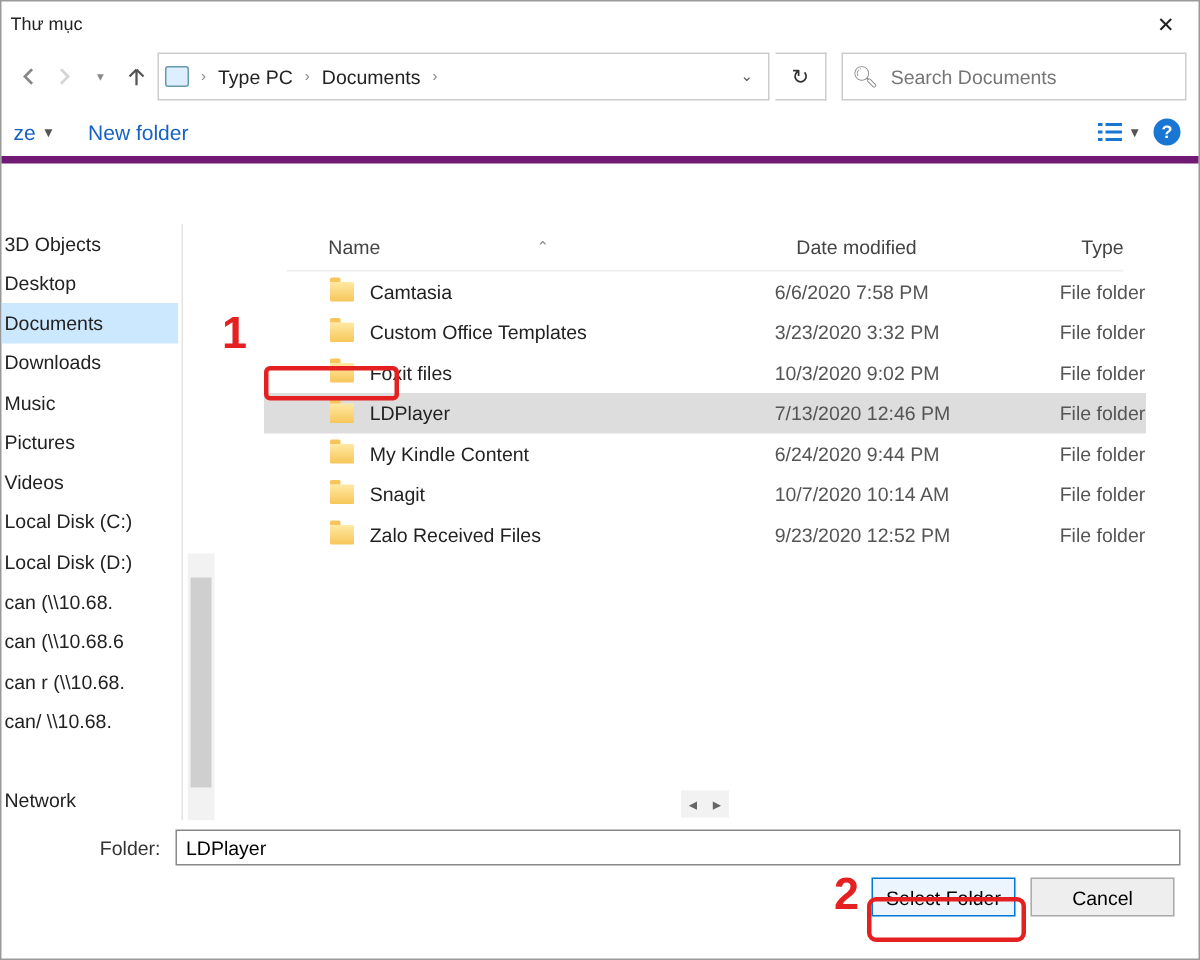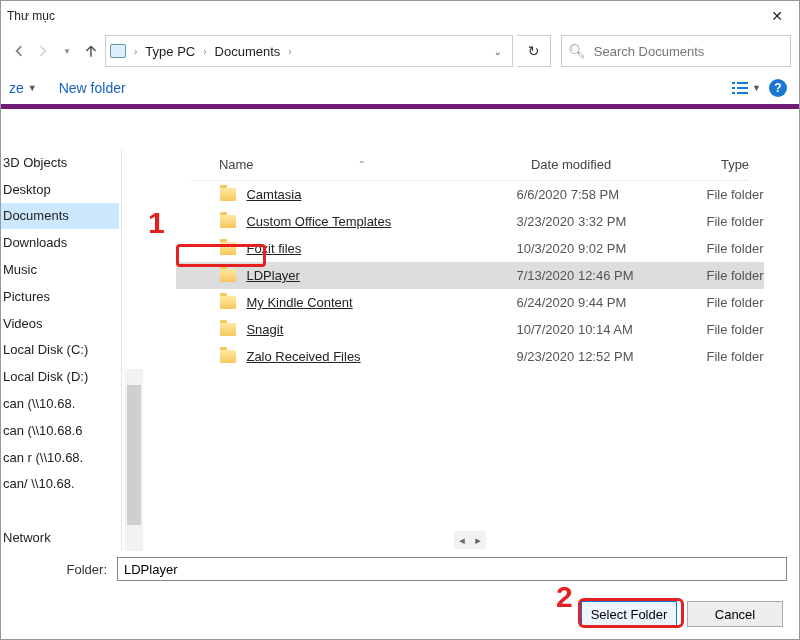--- a/index.html
+++ b/index.html
@@ -33,33 +33,33 @@
   .splitter::before { content:""; position:absolute; left:2px; top:0; bottom:0; width:1px; background:#e4e4e4;}
   .filepane { flex: 1; display: flex; flex-direction: column; position: relative; align-items: center; }
   .columns { height: 32px; display: flex; align-items: center; border-bottom: 1px solid #eee; font-size: 13px; color: #444; }
   .col-name { width: 340px; padding-left: 28px; display:flex; align-items:center; gap:100px;}
   .col-name .sortarrow { margin-left: 4px; color:#888; font-size:10px;}
   .col-date { width: 190px; }
   .col-type { flex: 1; }
   .filelist { flex: 1; overflow: hidden; }
   .frow { height: 27px; display: flex; align-items: center; font-size: 13px; color: #222; }
   .frow.selected { background: #ddd; }
-  .fcell-name { width: 340px; padding-left: 44px; display: flex; align-items: center; gap: 10px; position: relative; text-decoration: underline;}
+  .fcell-name { width: 340px; padding-left: 44px; display: flex; align-items: center; gap: 10px; position: relative;}
   .fcell-date { width: 190px; color: #555; }
   .fcell-type { flex: 1; color: #555; }
   .foldericon { width: 16px; height: 13px; background: linear-gradient(#ffe9a3,#f7c65a); border-radius: 1px; position: relative; display:inline-block;}
   .foldericon::before { content:""; position:absolute; top:-3px; left:0; width:7px; height:3px; background:#f7c65a; border-radius:1px 1px 0 0;}
   .pcicon { width:16px; height:14px; border:1px solid #69a; background:#def; display:inline-block; border-radius:2px; margin-right:4px;}
   .hscroll { height: 18px; display: flex; align-items: center; background: #f2f2f2; margin: 0 0 2px 0;}
   .hscroll .arrow { width: 16px; text-align: center; color: #666; font-size: 11px;}
   .hscroll .track { flex: 1; height: 14px; background: #f2f2f2; position: relative;}
   .hscroll .thumb { position:absolute; left:0; top:1px; width:55%; height:12px; background:#cfcfcf;}
   .vscroll-wrap { width: 18px; background:#f2f2f2; display:flex; flex-direction:column;}
   .vscroll-wrap .vthumb { width:14px; margin:16px auto 0; height:140px; background:#cfcfcf;}
-  .bottombar { padding: 6px 12px 12px 12px; display: flex; flex-direction: column; gap: 20px; justify-content: flex-end; }
+  .bottombar { padding: 6px 12px 28px 12px; display: flex; flex-direction: column; gap: 8px; justify-content: flex-end; }
   .folderrow { display: flex; align-items: center; gap: 10px; }
   .folderrow label { font-size: 13px; color: #333; width: 94px; text-align: right;}
   .folderrow input { flex: 1; height: 24px; border: 1px solid #888; padding: 0 6px; font-size: 13px; }
   .btnrow { display: flex; justify-content: flex-end; gap: 10px; padding-right: 4px;}
   .winbtn { min-width: 96px; height: 26px; border: 1px solid #aaa; background: #eee; font-size: 13px; display: flex; align-items: center; justify-content: center; }
   .winbtn.primary { border: 1px solid #0078d7; background: #ecf4fd; }
   .annot-red { position: absolute; pointer-events: none; }
   .annot-box { border: 3px solid #e42020; border-radius: 4px; }
   .annot-num { font-size: 30px; font-weight: 800; color: #e42020; font-family: Arial, sans-serif; }
   .sidebar-split { display:flex; height: calc(100% - 0px);}

